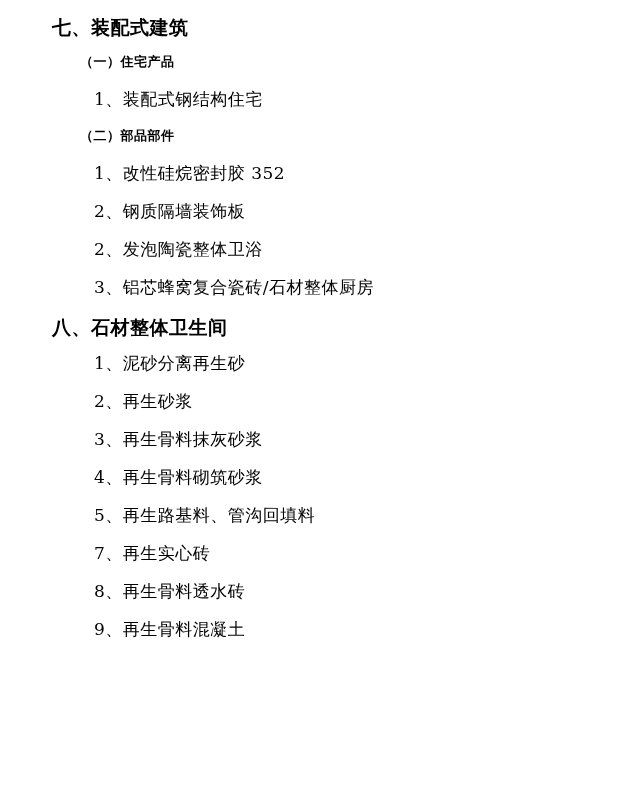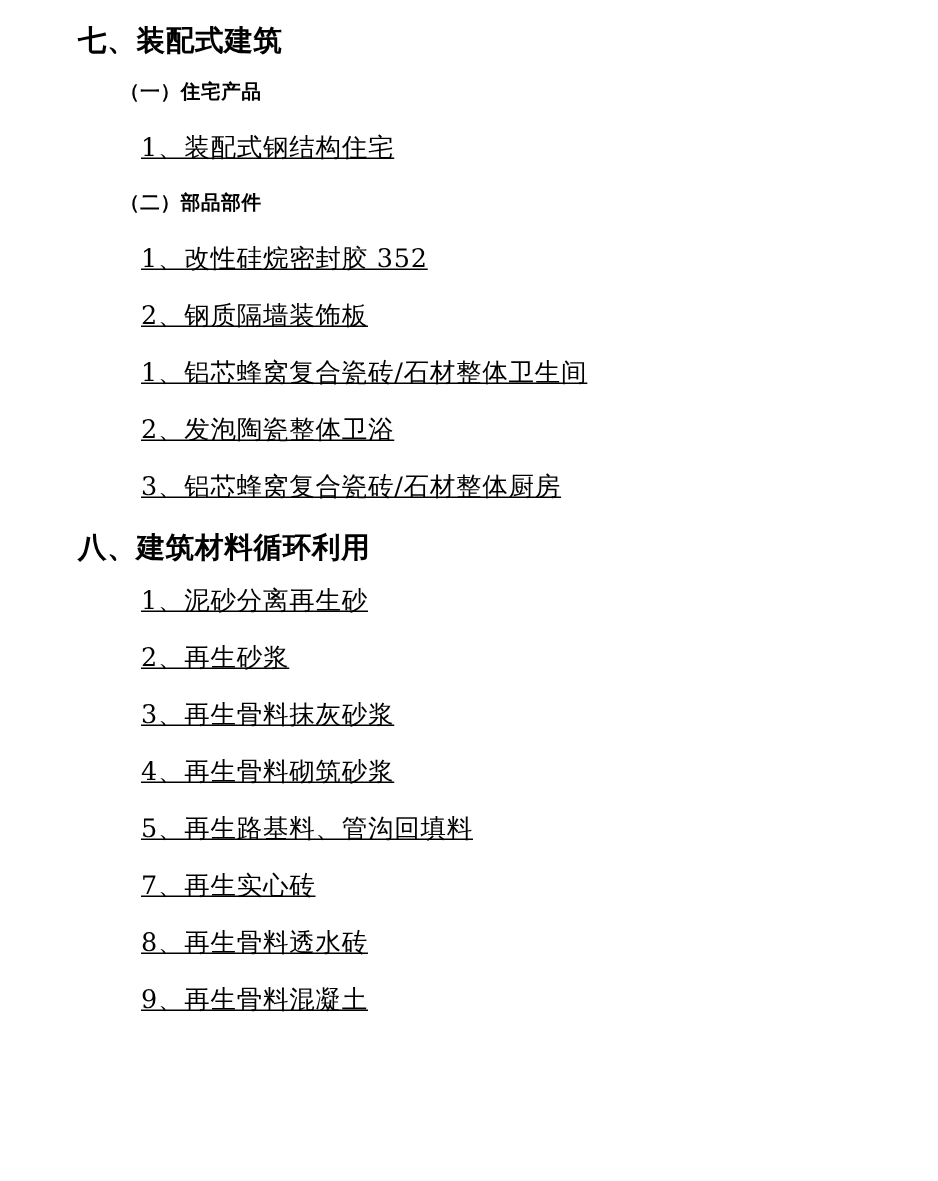--- a/index.html
+++ b/index.html
@@ -40,42 +40,40 @@
     letter-spacing: 0.5px;
     margin: 0 0 0 52px;
     line-height: 36px;
   }
   
   .item {
     font-size: 17px;
     letter-spacing: 0.5px;
     margin: 0 0 0 66px;
     line-height: 38px;
-    text-decoration: underline;
   }
 </style>
 </head>
 <body>
 
 <div class="page">
 
   <div class="line h-section">七、装配式建筑</div>
 
   <div class="line h-sub">（一）住宅产品</div>
   <div class="line item">1、装配式钢结构住宅</div>
 
   <div class="line h-sub">（二）部品部件</div>
   <div class="line item">1、改性硅烷密封胶 352</div>
   <div class="line item">2、钢质隔墙装饰板</div>
 
-  <div class="line item">1、铝芯蜂窝复合瓷砖/石材整体卫生间</div>
   <div class="line item">2、发泡陶瓷整体卫浴</div>
   <div class="line item">3、铝芯蜂窝复合瓷砖/石材整体厨房</div>
 
-  <div class="line h-section">八、建筑材料循环利用</div>
+  <div class="line h-section">八、石材整体卫生间</div>
 
   <div class="line item">1、泥砂分离再生砂</div>
   <div class="line item">2、再生砂浆</div>
   <div class="line item">3、再生骨料抹灰砂浆</div>
   <div class="line item">4、再生骨料砌筑砂浆</div>
   <div class="line item">5、再生路基料、管沟回填料</div>
   <div class="line item">7、再生实心砖</div>
   <div class="line item">8、再生骨料透水砖</div>
   <div class="line item">9、再生骨料混凝土</div>
 

